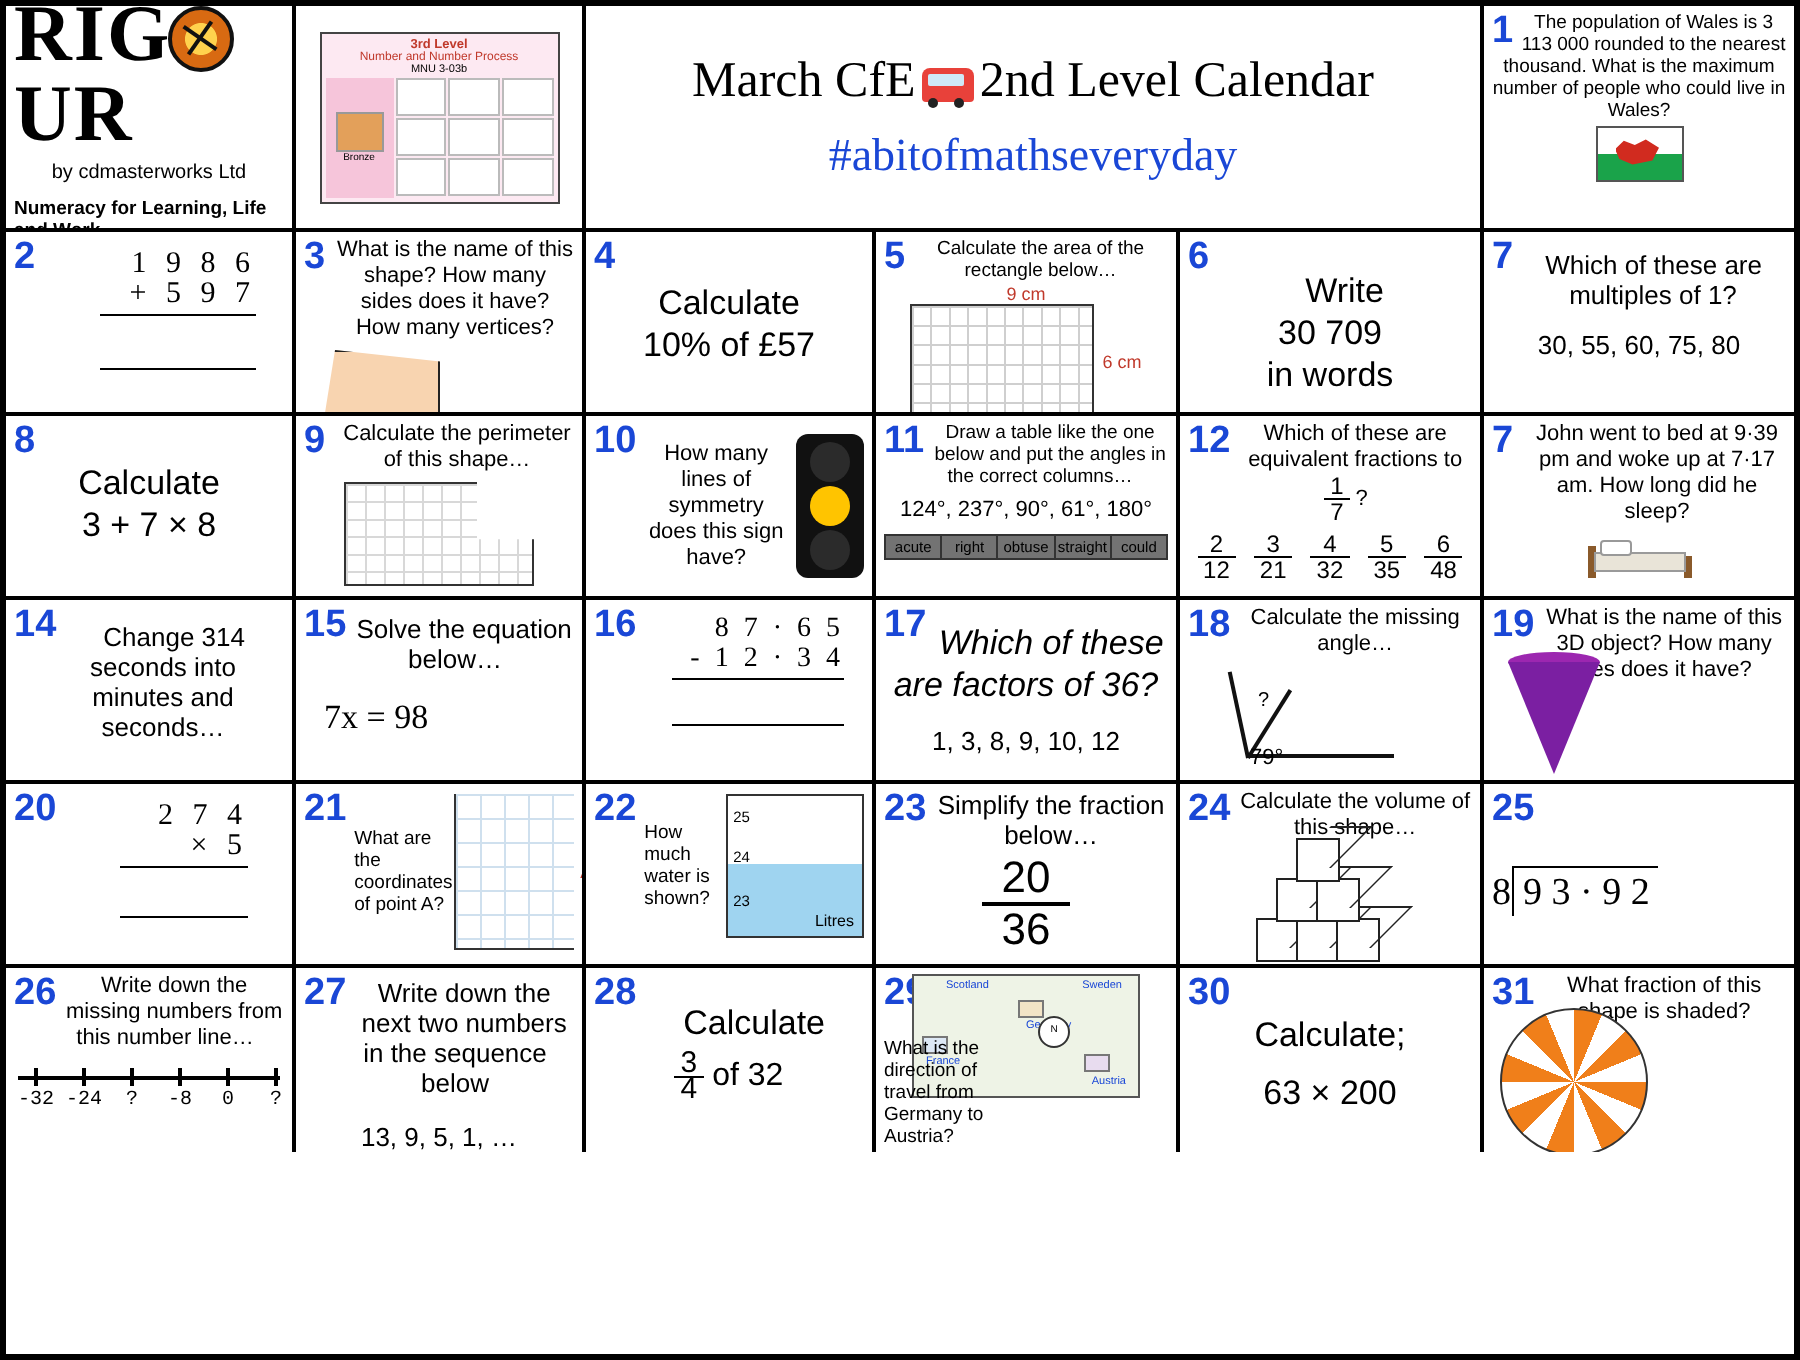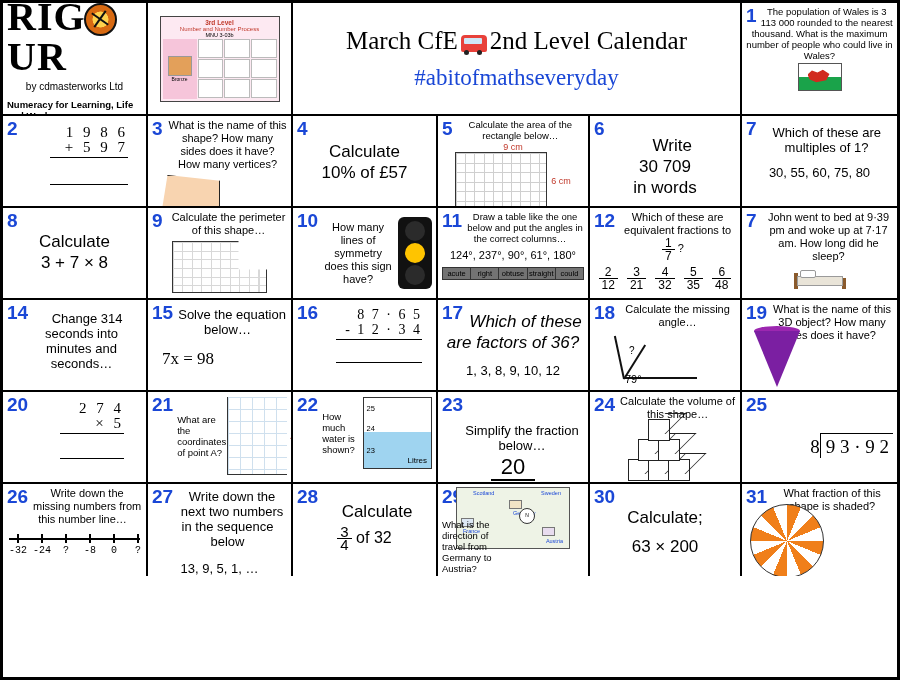--- a/index.html
+++ b/index.html
@@ -522,21 +522,21 @@
         <div class="sc" style="top:6px;">25</div>
         <div class="sc" style="top:26px;">24</div>
         <div class="sc" style="top:48px;">23</div>
         <div class="lit">Litres</div>
       </div>
     </div>
   </div>
 
   <div class="cell">
     <div class="num">23</div>
-    <div class="q" style="margin-left:18px;margin-top:28px;">Simplify the fraction below…</div>
+    <div class="q" style="margin-left:18px;">Simplify the fraction below…</div>
     <div class="bigfrac" style="margin-top:2px;">
       <span class="t">20</span><br>
       <span>36</span>
     </div>
   </div>
 
   <div class="cell">
     <div class="num">24</div>
     <div class="q small" style="margin-left:16px;">Calculate the volume of this shape…</div>
     <div class="cubes">
@@ -544,21 +544,21 @@
       <div class="cb" style="left:26px;top:36px;"></div>
       <div class="cb" style="left:46px;top:36px;"></div>
       <div class="cb" style="left:16px;top:16px;"></div>
       <div class="cb" style="left:36px;top:16px;"></div>
       <div class="cb" style="left:26px;top:-4px;"></div>
     </div>
   </div>
 
   <div class="cell lastcol">
     <div class="num">25</div>
-    <div class="divbox" style="margin-top:38px;text-align:right;">
+    <div class="divbox" style="margin-top:38px;text-align:left;">
       <span>8</span><span class="divbar">9 3 · 9 2</span>
     </div>
   </div>
 
   <div class="cell lastrow">
     <div class="num">26</div>
     <div class="q small" style="margin-left:16px;">Write down the missing numbers from this number line…</div>
     <div class="numline">
       <div class="ln"></div>
       <div class="tk" style="left:10px;"></div>

